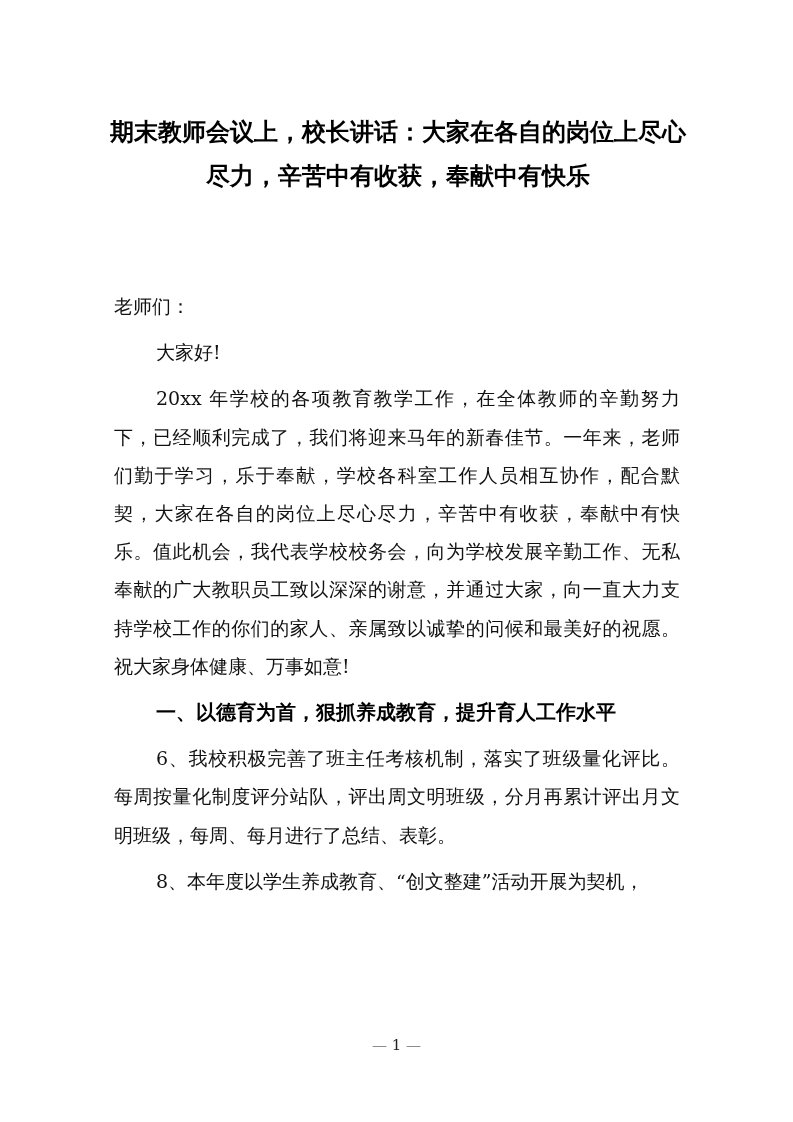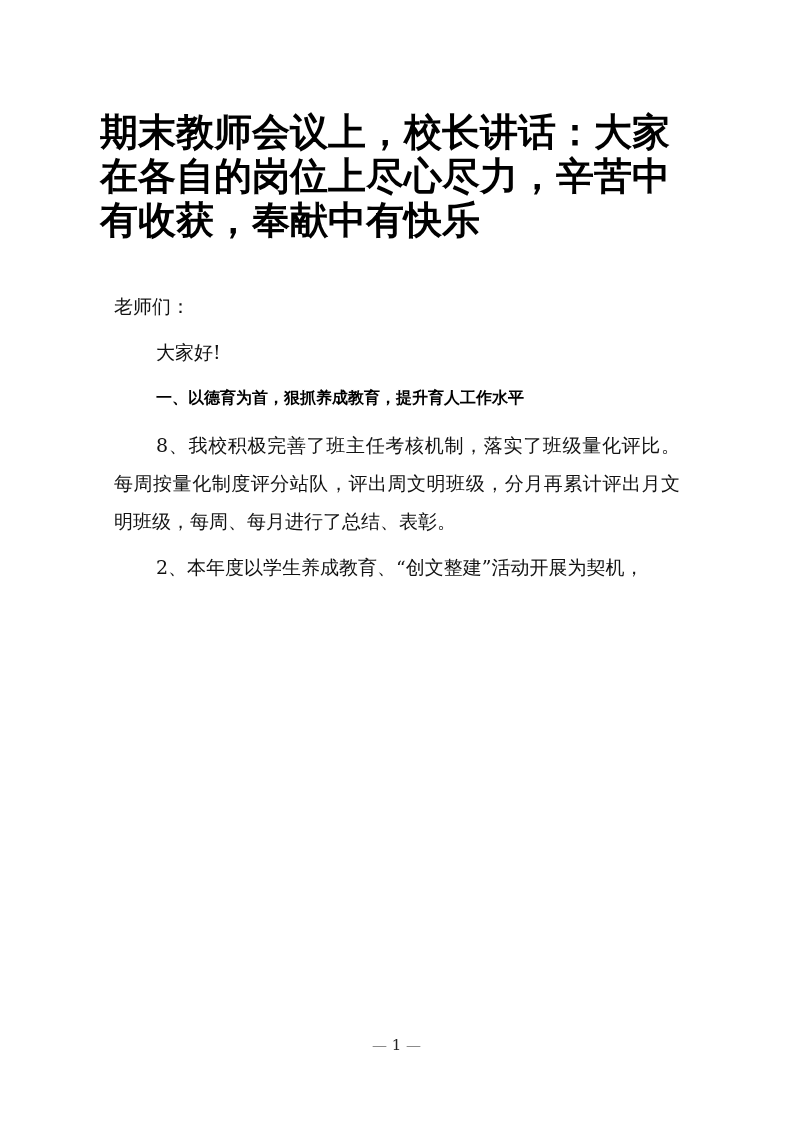--- a/index.html
+++ b/index.html
@@ -1,49 +1,50 @@
 <!DOCTYPE html>
 <html><head>
   <meta charset="utf-8">
   <style>
     html, body { margin: 0; padding: 0; background: #ffffff; }
     body { width: 793px; height: 1122px; position: relative; overflow: hidden; }
     .page { position: absolute; left: 0; top: 0; width: 793px; height: 1122px; background: #fff; }
     .title {
       position: absolute; left: 100px; top: 110px; width: 596px;
       font-family: "DejaVu Sans", sans-serif; font-weight: bold;
-      font-size: 38px; line-height: 44px; text-align: left; color: #000;
+      font-size: 24px; line-height: 44px; text-align: center; color: #000;
       letter-spacing: 0px;
     }
     .body {
       position: absolute; left: 106px; top: 279px; width: 582px;
       font-family: "DejaVu Serif", serif; font-size: 19px; line-height: 38.2px;
       color: #111; text-align: justify; text-align-last: left;
     }
     .body p { margin: 8px; }
     .indent { text-indent: 42px; }
-    .heading { font-family: "DejaVu Sans", sans-serif; font-weight: bold; font-size: 16px; text-indent: 42px; color: #000; }
+    .heading { font-family: "DejaVu Sans", sans-serif; font-weight: bold; font-size: 20px; text-indent: 42px; color: #000; }
     .footer {
       position: absolute; left: 0; top: 1036px; width: 793px; text-align: center;
       font-family: "DejaVu Serif", serif; font-size: 15px; color: #222;
     }
     .dash { color: #888; }
   </style>
 </head>
 <body>
 
 <div class="page">
   <div class="title">期末教师会议上，校长讲话：大家在各自的岗位上尽心尽力，辛苦中有收获，奉献中有快乐</div>
 
   <div class="body">
     <p>老师们：</p>
     <p class="indent">大家好!</p>
+    <p class="indent">20xx 年学校的各项教育教学工作，在全体教师的辛勤努力下，已经顺利完成了，我们将迎来马年的新春佳节。一年来，老师们勤于学习，乐于奉献，学校各科室工作人员相互协作，配合默契，大家在各自的岗位上尽心尽力，辛苦中有收获，奉献中有快乐。值此机会，我代表学校校务会，向为学校发展辛勤工作、无私奉献的广大教职员工致以深深的谢意，并通过大家，向一直大力支持学校工作的你们的家人、亲属致以诚挚的问候和最美好的祝愿。祝大家身体健康、万事如意!</p>
     <p class="heading">一、以德育为首，狠抓养成教育，提升育人工作水平</p>
-    <p class="indent">8、我校积极完善了班主任考核机制，落实了班级量化评比。每周按量化制度评分站队，评出周文明班级，分月再累计评出月文明班级，每周、每月进行了总结、表彰。</p>
-    <p class="indent">2、本年度以学生养成教育、“创文整建”活动开展为契机，</p>
+    <p class="indent">6、我校积极完善了班主任考核机制，落实了班级量化评比。每周按量化制度评分站队，评出周文明班级，分月再累计评出月文明班级，每周、每月进行了总结、表彰。</p>
+    <p class="indent">8、本年度以学生养成教育、“创文整建”活动开展为契机，</p>
   </div>
 
   <div class="footer">
     <span class="dash">—</span>
     <span>1</span>
     <span class="dash">—</span>
   </div>
 </div>
 
 </body></html>

